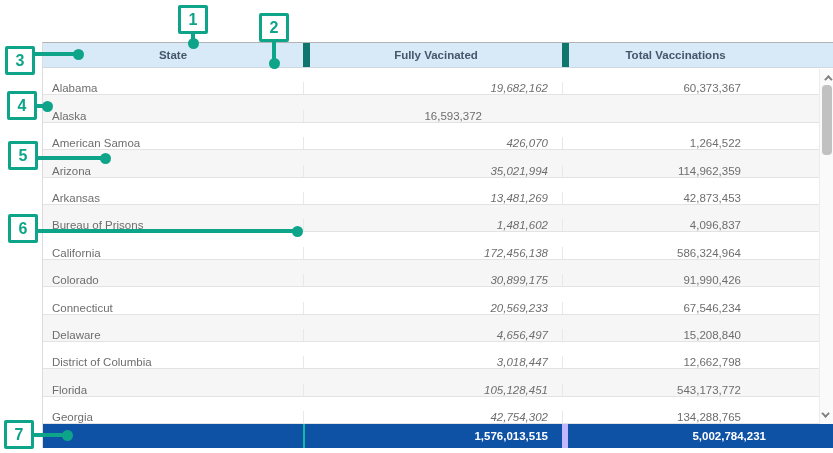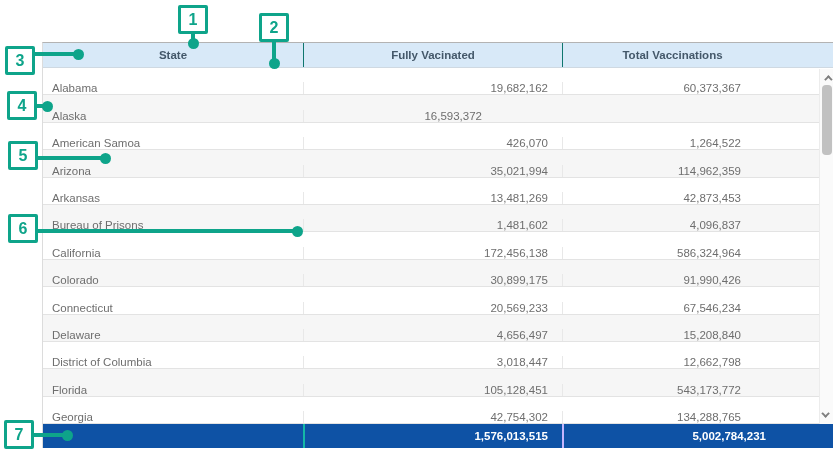--- a/index.html
+++ b/index.html
@@ -14,35 +14,35 @@
     --scroll-thumb:#c1c1c1;
   }
   *{margin:0;padding:0;box-sizing:border-box;}
   body{font-family:"Liberation Sans", sans-serif;background:#fff;}
   .stage{position:relative;width:833px;height:453px;background:#ffffff;overflow:hidden;}
 
   
   .tablewrap{position:absolute;left:42px;top:42px;width:791px;border-top:1px solid #b3b3b3;border-left:1px solid #dcdcdc;background:#fff;}
   .thead{display:flex;height:25px;background:var(--header-bg);border-bottom:1px solid #cfd9e2;}
   .thead .cell{display:flex;align-items:center;justify-content:center;font-size:11.5px;font-weight:700;color:var(--header-text);}
-  .thead .cell + .cell{border-left:1px solid #0f766e;}
+  .thead .cell + .cell{border-left:7px solid #0f766e;}
   .c1{width:260px;}
   .c2{width:259px;}
   .c3{width:220px;}
   .tbody .row{display:flex;height:27.4px;align-items:flex-end;border-bottom:1px solid var(--grid-line);background:#fff;}
   .tbody .row:nth-child(even){background:var(--alt-row-bg);}
   .tbody .cell{display:flex;align-items:center;font-size:11.5px;color:var(--body-text);}
   .tbody .c1{padding-left:9px;}
   .tbody .c2,.tbody .c3{justify-content:flex-end;}
-  .tbody .c2{padding-right:14px;border-left:1px solid #e8e8e8;}
+  .tbody .c2{padding-right:14px;border-left:1px solid #e8e8e8;font-style:italic;}
   .tbody .c3{padding-right:41px;border-left:1px solid #e8e8e8;}
   .tfoot{display:flex;height:24px;background:var(--total-bg);}
   .tfoot .cell{display:flex;align-items:center;justify-content:flex-end;font-size:11.5px;font-weight:700;color:var(--total-text);}
   .tfoot .c2{padding-right:14px;border-left:2px solid #14b8a6;}
-  .tfoot .c3{padding-right:16px;border-left:2px solid #c4b5fd;}
+  .tfoot .c3{padding-right:16px;border-left:6px solid #c4b5fd;}
 
   
   .vscroll{position:absolute;left:819px;top:69px;width:14px;height:355px;background:#fafafa;border-left:1px solid #ececec;}
   .scroll-btn{position:absolute;left:0;width:14px;height:14px;display:flex;align-items:center;justify-content:center;}
   .scroll-btn.up{top:2px;}
   .scroll-btn.down{bottom:2px;}
   .chev{width:6px;height:6px;border:solid #7f7f7f;border-width:2px 2px 0 0;}
   .chev.up{transform:rotate(-45deg) translateY(2px);}
   .chev.down{transform:rotate(135deg) translateY(2px);}
   .scroll-track{position:absolute;left:0;top:14px;bottom:14px;width:14px;}

